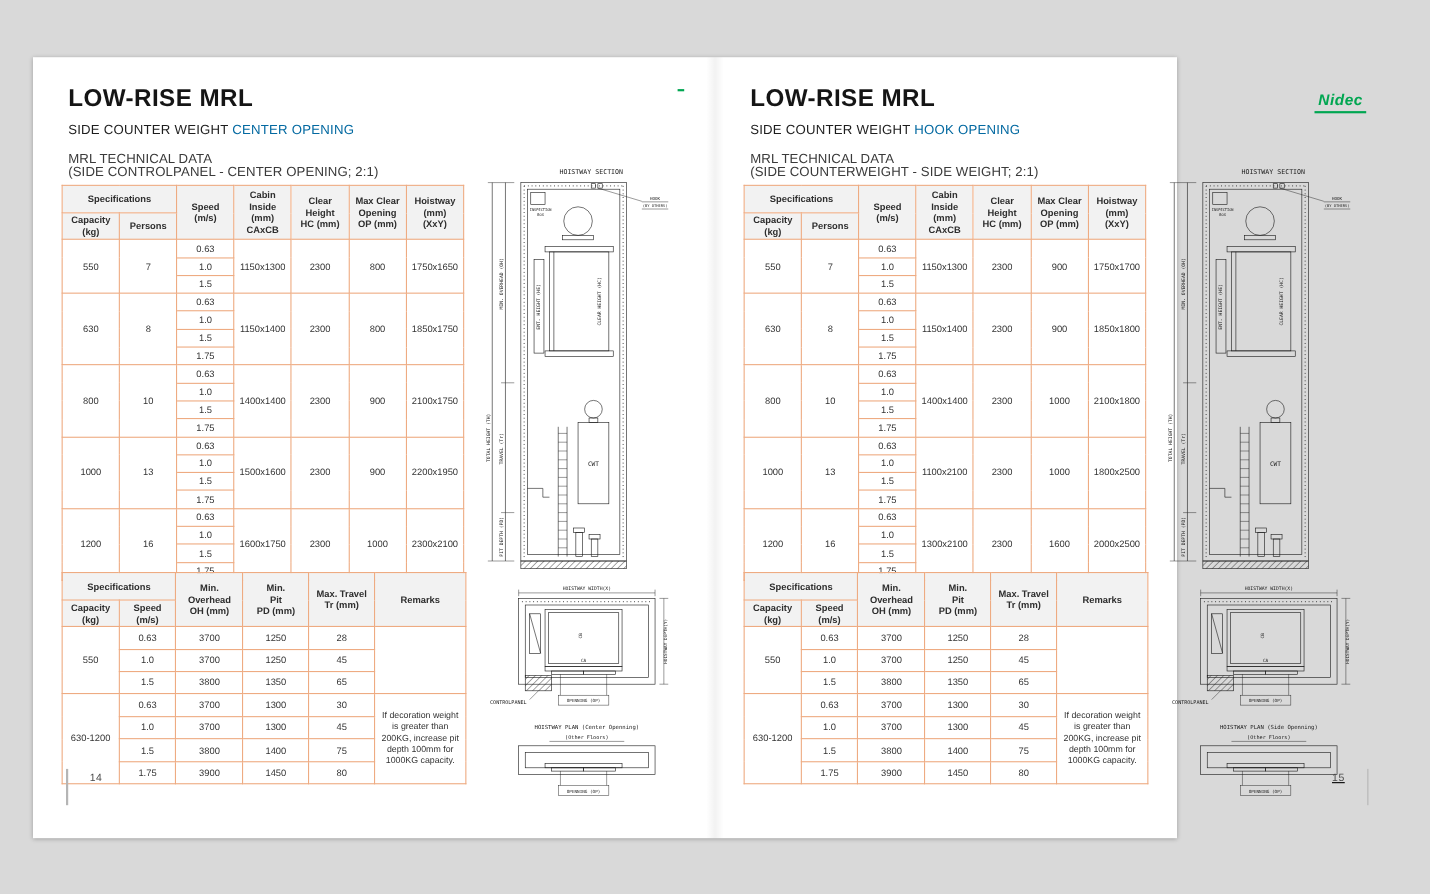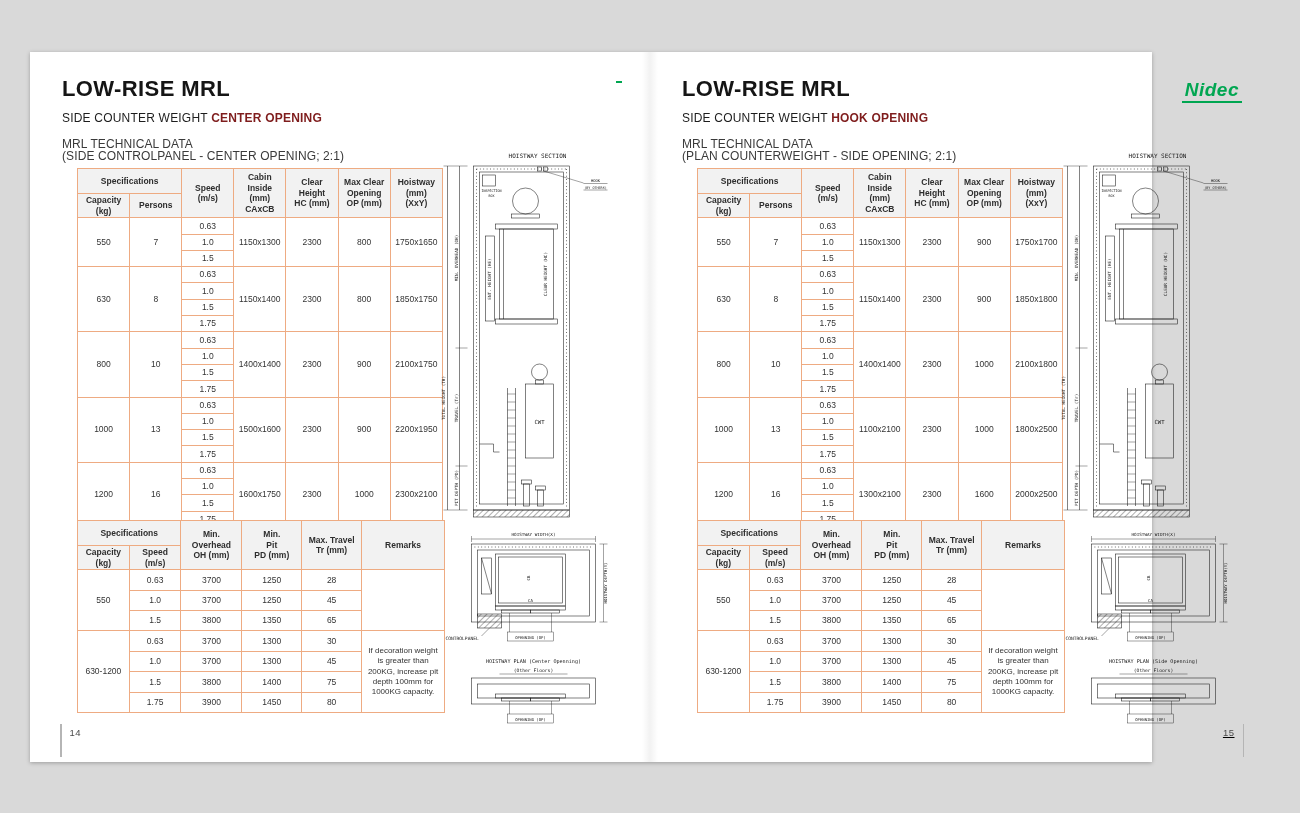--- a/index.html
+++ b/index.html
@@ -3,54 +3,54 @@
 <meta charset="utf-8">
 <style>
   html,body{margin:0;padding:0;}
   body{
     width:1300px;height:813px;overflow:hidden;
     background:#d9d9d9;
     font-family:"Liberation Sans",sans-serif;
     -webkit-font-smoothing:antialiased;
   }
   .sheet{
-    position:absolute;left:30px;top:52px;width:1122px;height:710px;
+    position:absolute;left:30px;top:52px;width:1040px;height:710px;
     background:#ffffff;box-shadow:0 1px 4px rgba(0,0,0,.28);
   }
   .gutter{
     position:absolute;left:612px;top:0;width:16px;height:710px;
     background:linear-gradient(to right,rgba(0,0,0,0),rgba(0,0,0,.05),rgba(0,0,0,0));
     pointer-events:none;
   }
   .page{position:absolute;top:0;width:620px;height:710px;}
   .page[data-page="0"]{left:0;}
   .page[data-page="1"]{left:620px;}
 
   .title{
     position:absolute;left:32px;top:24px;margin:0;
     font-size:22px;font-weight:800;letter-spacing:.4px;color:#151515;
   }
   .subtitle{
     position:absolute;left:32px;top:59px;margin:0;
     font-size:12px;color:#1d1d1d;letter-spacing:.2px;
   }
   .subtitle .sub-b{font-weight:400;}
-  .subtitle .sub-r{font-weight:700;color:#7f1d1d;}
+  .subtitle .sub-r{font-weight:400;color:#0369a1;}
   .tech{
     position:absolute;left:32px;top:87px;margin:0;
     font-size:12px;line-height:11.5px;color:#3a3a3a;letter-spacing:.1px;
   }
   .logo{
     position:absolute;top:28px;right:28px;
-    color:#00a651;font-size:19px;font-weight:800;font-style:italic;
+    color:#00a651;font-size:14px;font-weight:800;font-style:italic;
     letter-spacing:.5px;border-bottom:2.5px solid #00a651;padding:0 3px 1px 3px;
     line-height:20px;
   }
 
-  table{border-collapse:collapse;table-layout:fixed;position:absolute;left:47px;}
+  table{border-collapse:collapse;table-layout:fixed;position:absolute;left:26px;}
   .t1{top:116px;width:366px;}
   .t2{top:468px;width:368px;}
   td,th{
     border:1px solid #eeab82;
     font-size:8.5px;color:#333;text-align:center;vertical-align:middle;
     padding:1px 2px;white-space:pre-line;line-height:1.25;
     overflow:hidden;
   }
   th{background:#f2f2f2;font-weight:700;color:#2e2e2e;}
   .t1 thead tr:first-child th{height:22px;}
@@ -62,21 +62,21 @@
   .t2 td.remarks{font-size:8px;line-height:1.3;padding:2px 4px;}
 
   .diagram{position:absolute;left:405px;top:96px;width:205px;height:596px;}
   .cad-label{font-family:"DejaVu Sans Mono",monospace;fill:#1a1a1a;}
   .cad line,.cad rect,.cad circle,.cad path,.cad polyline{stroke:#1a1a1a;fill:none;stroke-width:.55;}
   .cad .thin{stroke-width:.4;}
   .cad .hatchfill{fill:url(#hatch);stroke:#1a1a1a;stroke-width:.55;}
   .cad .dots{stroke-dasharray:.8 2.6;stroke-width:.8;}
 
   .folio{
-    position:absolute;top:672px;display:flex;gap:8px;align-items:flex-start;height:34px;
+    position:absolute;top:647px;display:flex;gap:20px;align-items:flex-start;height:34px;
   }
   .page[data-page="0"] .folio{left:30px;}
   .page[data-page="1"] .folio{right:26px;flex-direction:row-reverse;text-decoration:underline;}
   .folio-rule{width:1.5px;height:33px;background:#b5b5b5;}
   .folio-num{font-size:9.5px;color:#4a4a4a;margin-top:3px;letter-spacing:.5px;}
 </style>
 </head>
 <body>
 
 <div class="sheet">
@@ -453,21 +453,21 @@
 
     <h1 class="title">LOW-RISE MRL</h1>
 
     <p class="subtitle">
       <span class="sub-b">SIDE COUNTER WEIGHT</span>
       <span class="sub-r">HOOK OPENING</span>
     </p>
 
     <p class="tech">
       <span>MRL TECHNICAL DATA</span><br>
-      <span>(PLAN COUNTERWEIGHT - SIDE OPENING; 2:1)</span>
+      <span>(SIDE COUNTERWEIGHT - SIDE WEIGHT; 2:1)</span>
     </p>
 
     <table class="t1">
       <colgroup>
             <col style="width:14.3%">
             <col style="width:14.3%">
             <col style="width:14.2%">
             <col style="width:14.3%">
             <col style="width:14.3%">
             <col style="width:14.3%">

